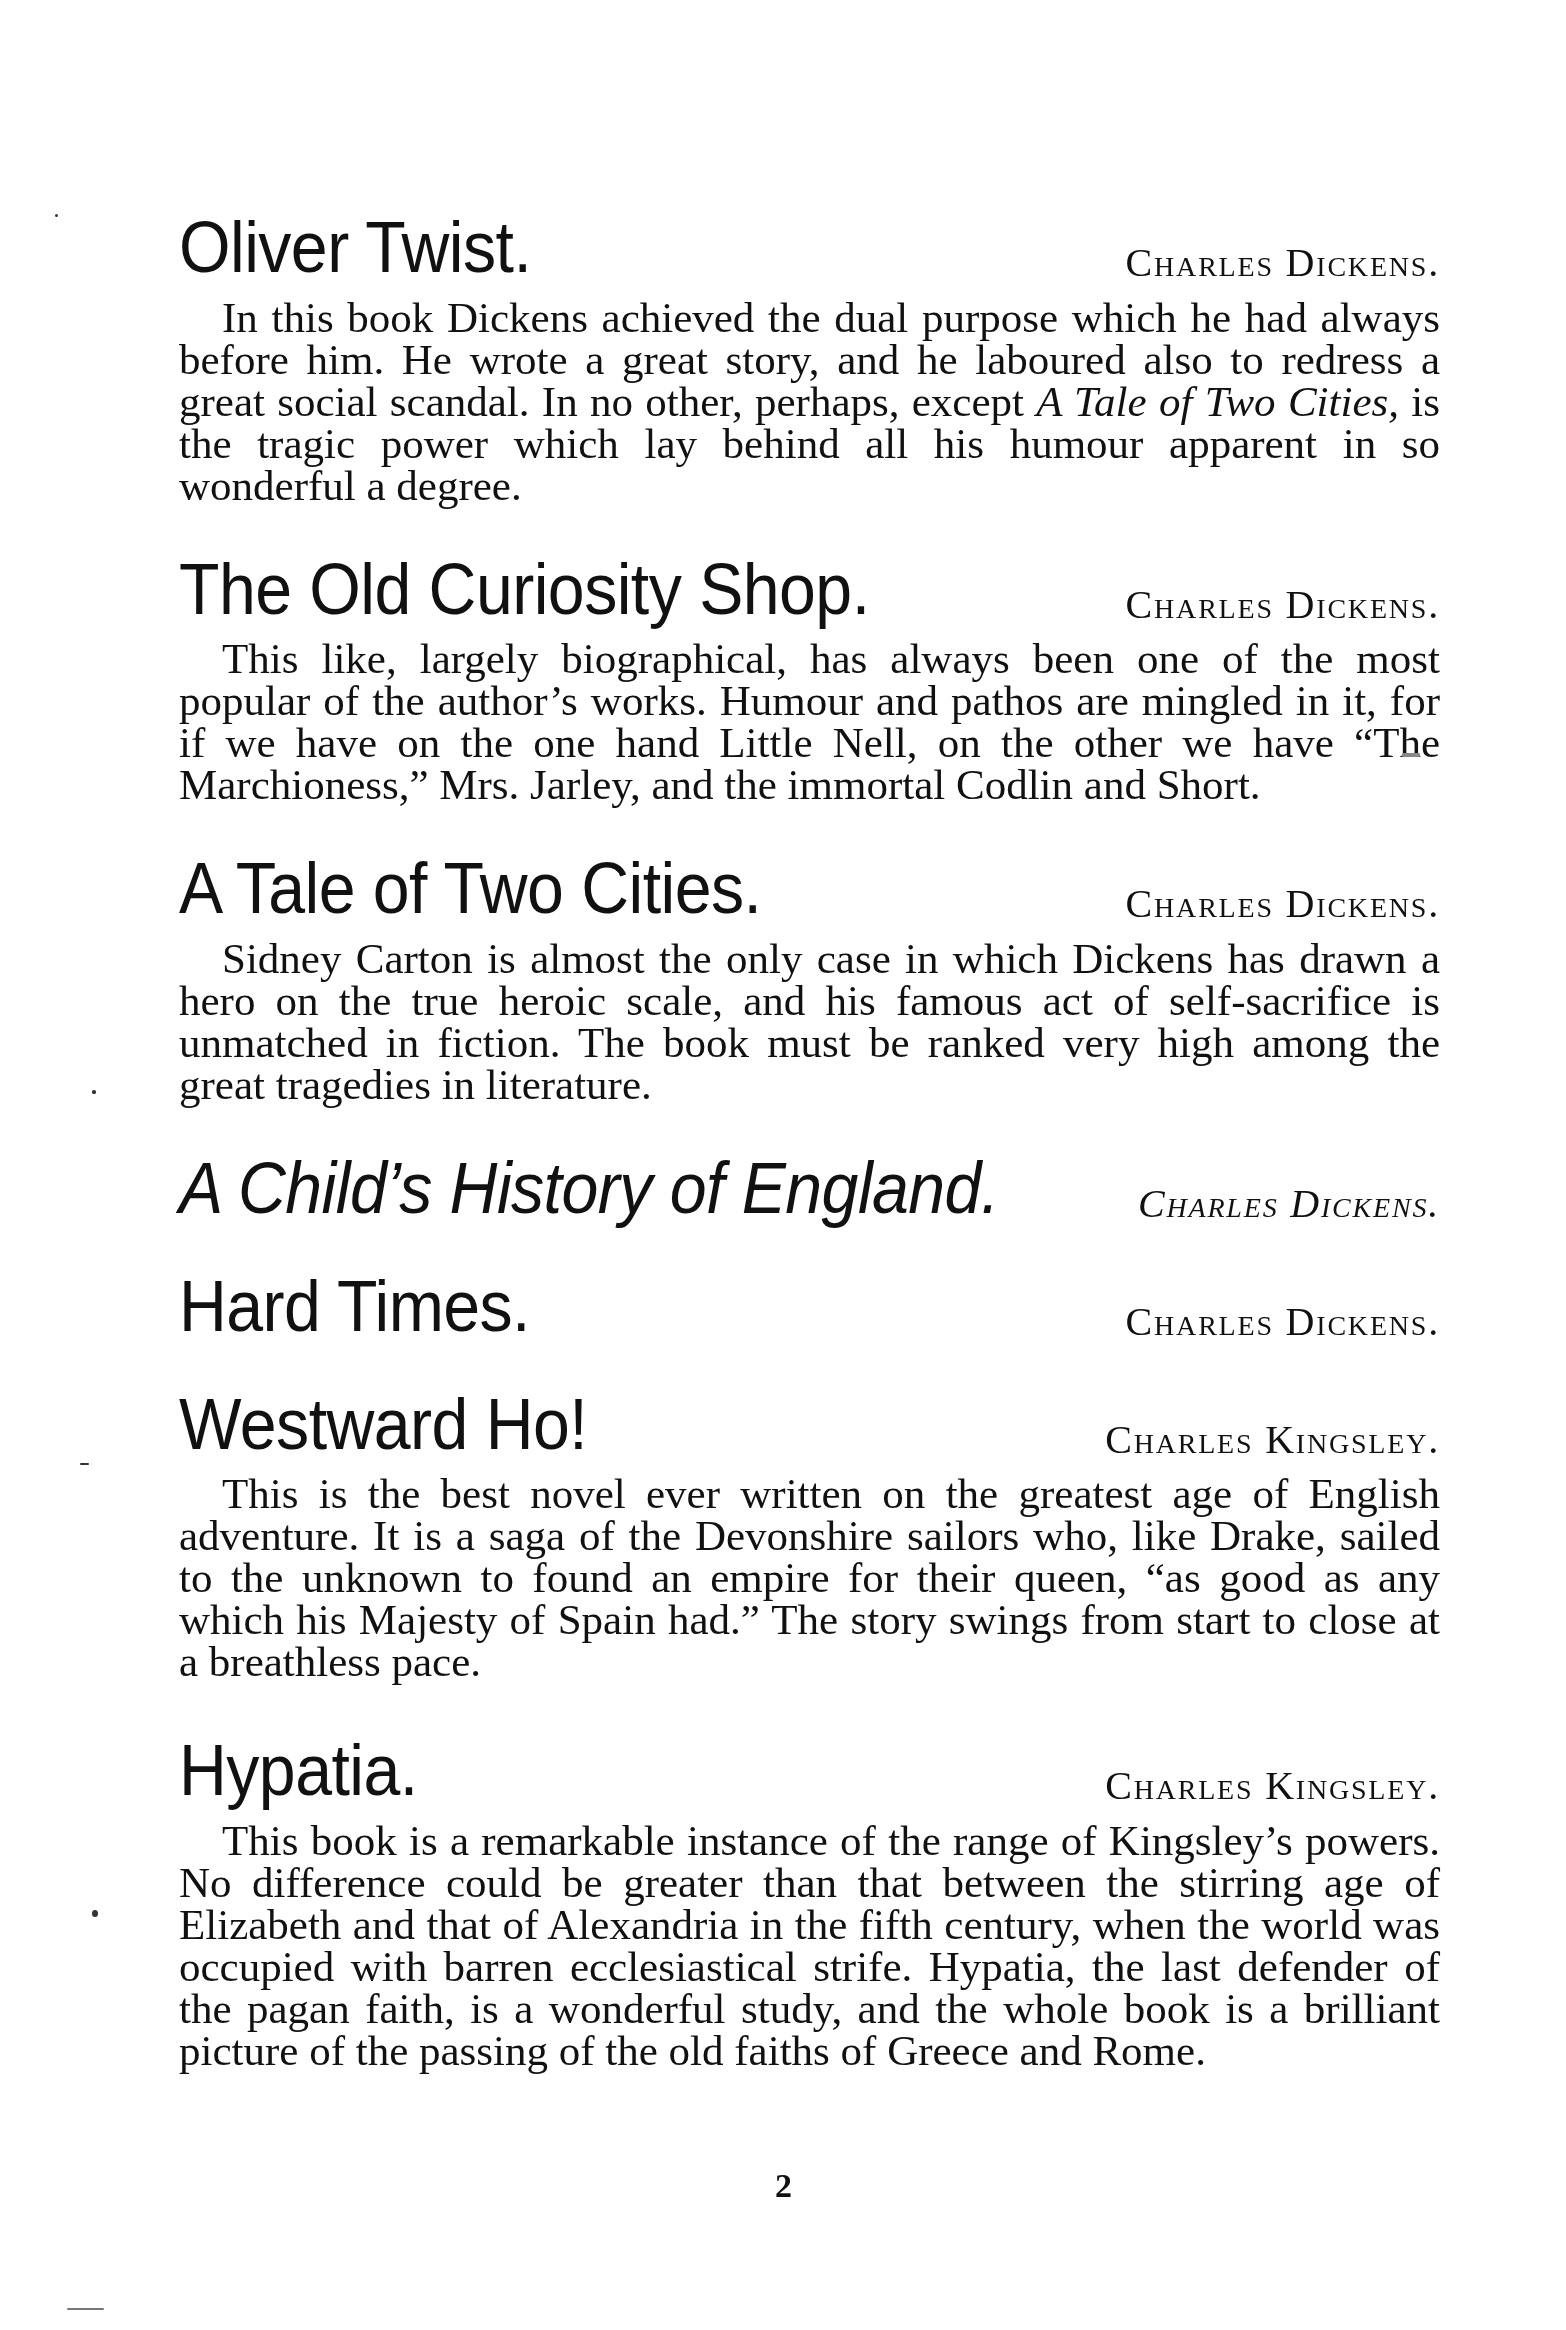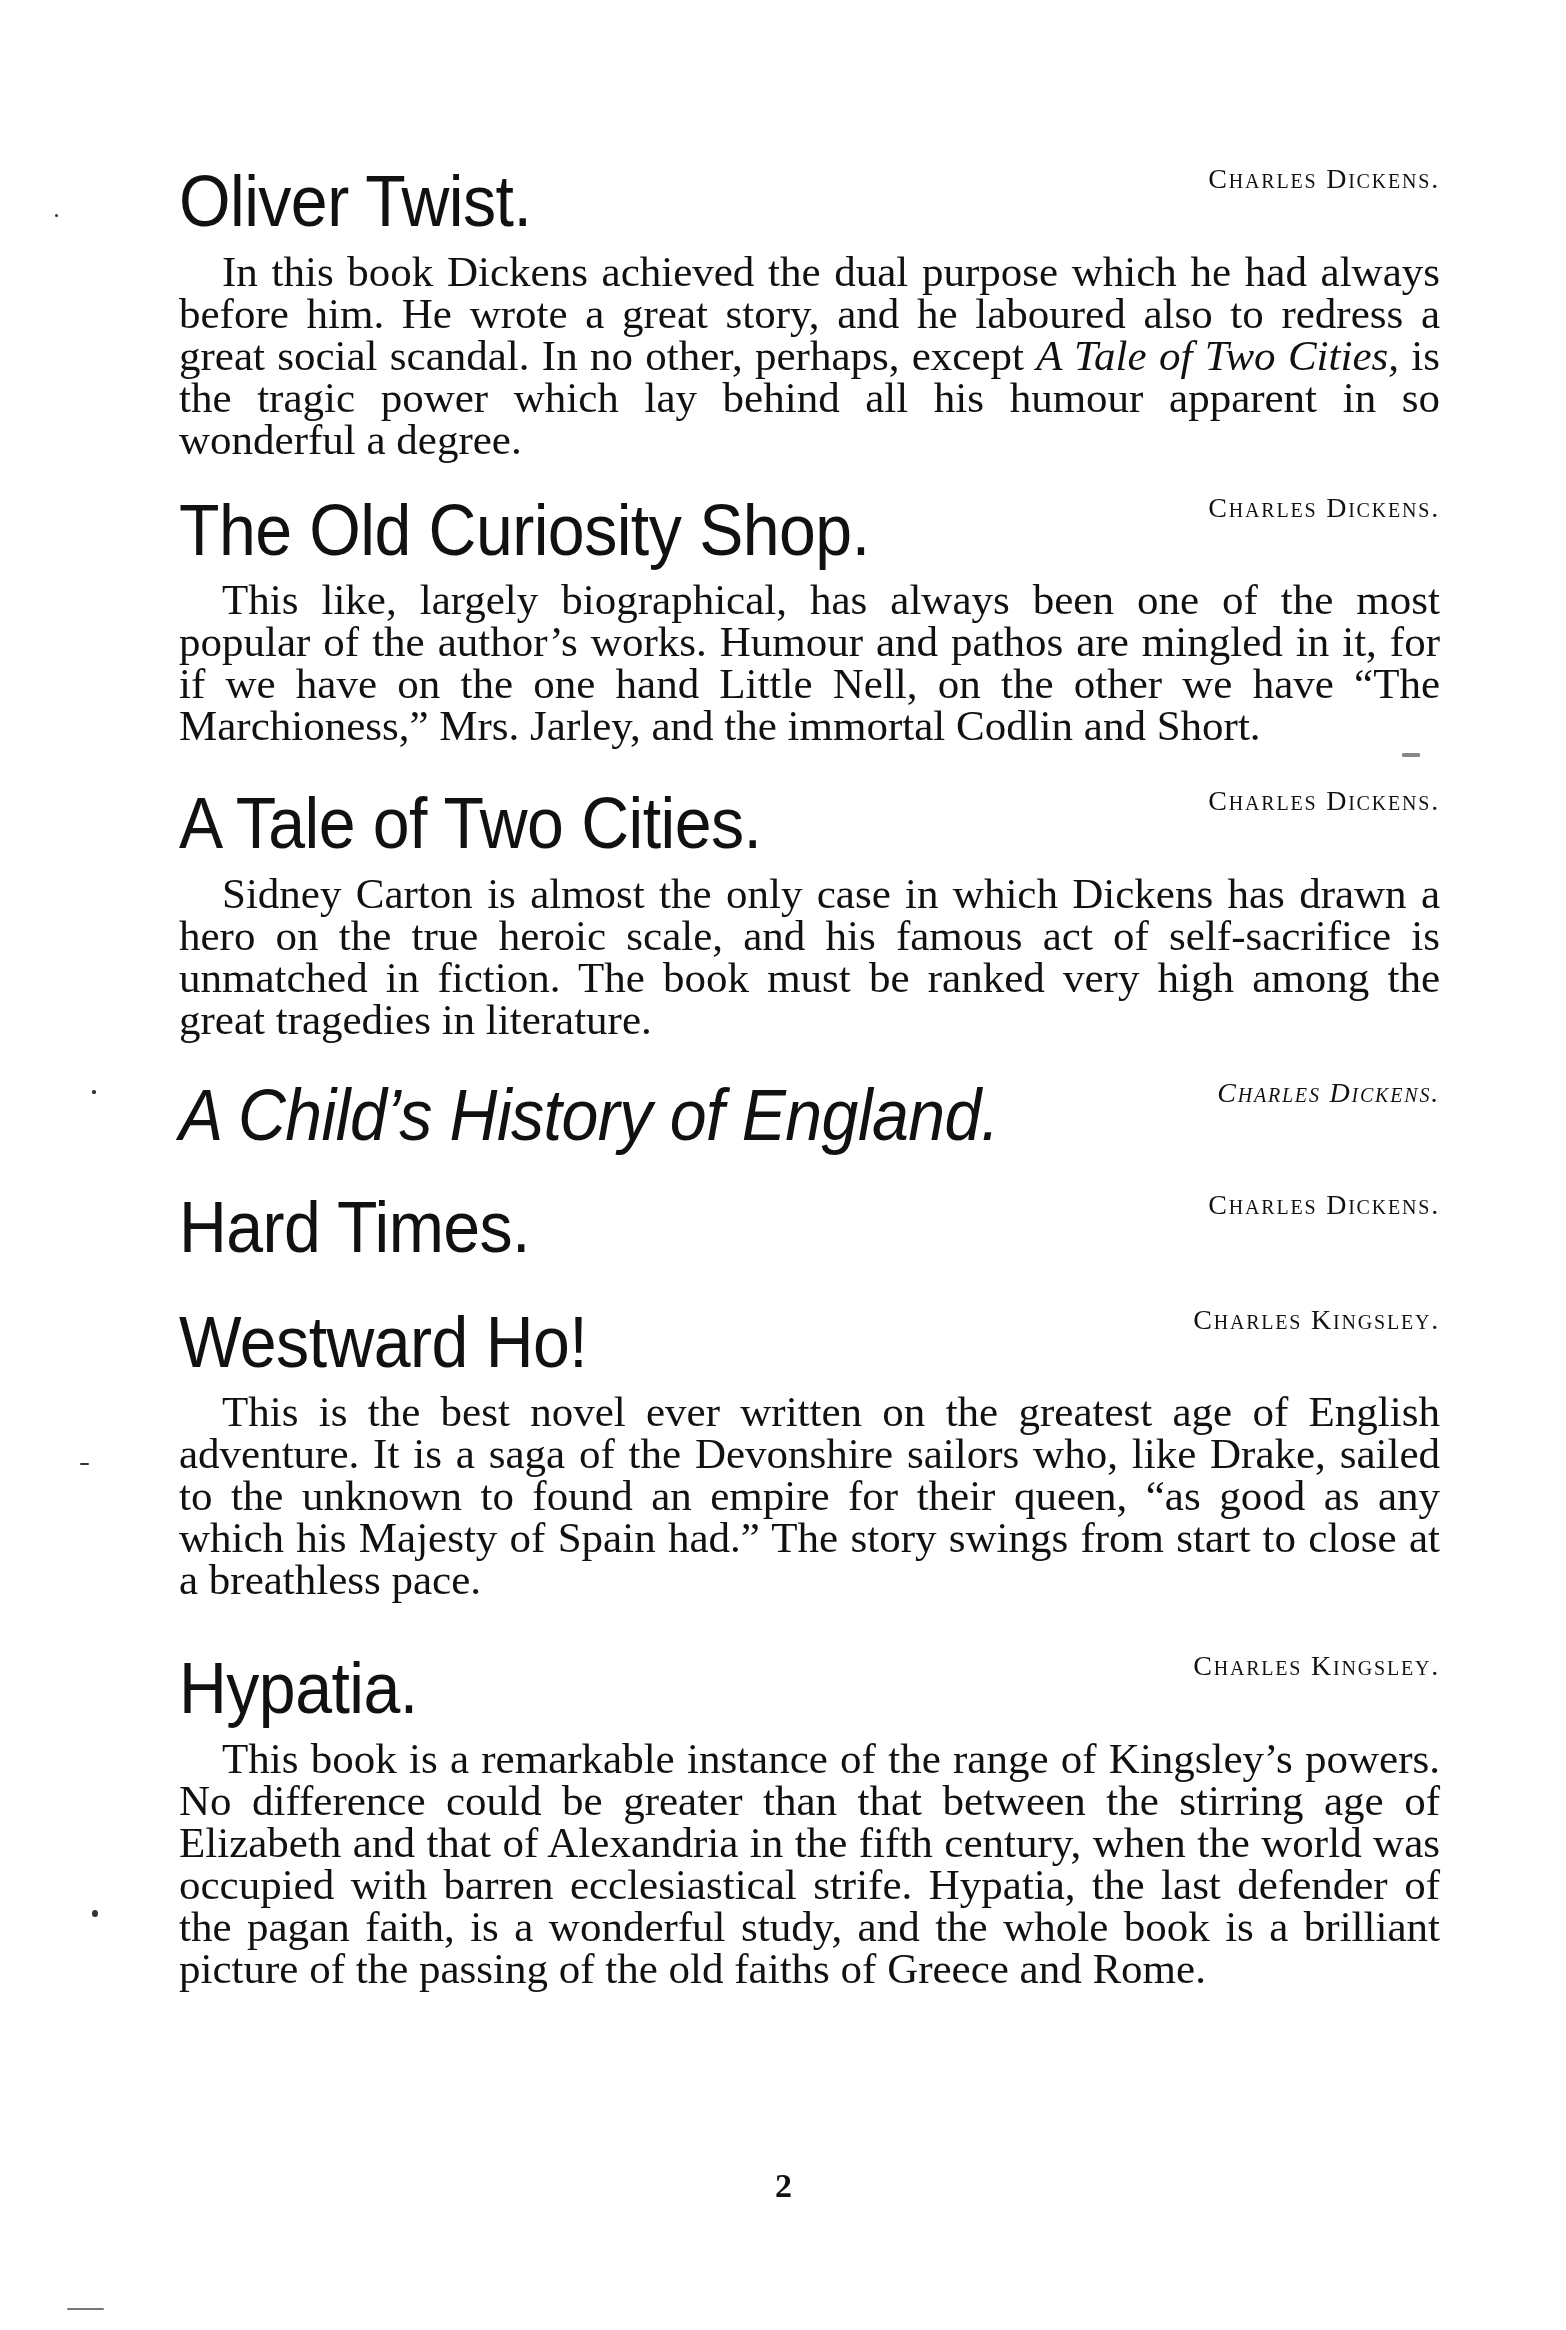--- a/index.html
+++ b/index.html
@@ -20,36 +20,37 @@
       left: 179px;
       top: 165px;
       width: 1261px;
     }
     .entry {
       position: relative;
     }
     .entry-header {
       display: flex;
       justify-content: space-between;
-      align-items: flex-start;
+      align-items: flex-end;
       white-space: nowrap;
+      margin-top: 46px;
     }
     .book-title {
       font-family: "Liberation Sans", sans-serif;
       font-size: 72px;
       line-height: 1;
       letter-spacing: -0.6px;
       font-weight: normal;
       margin: 0;
       transform: scaleX(0.92);
       transform-origin: left center;
     }
     .author {
       font-family: "Liberation Serif", serif;
-      font-size: 28px;
+      font-size: 40px;
       font-variant: small-caps;
       letter-spacing: 1.8px;
       line-height: 1;
     }
     .desc {
       font-family: "Liberation Serif", serif;
       font-size: 43px;
       line-height: 42px;
       text-align: justify;
       text-indent: 43px;

